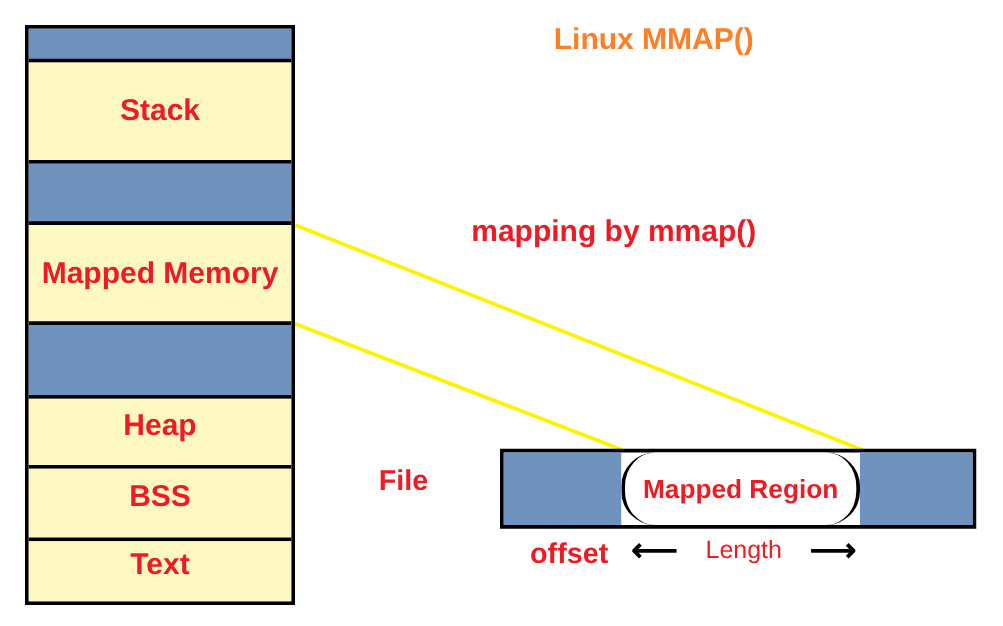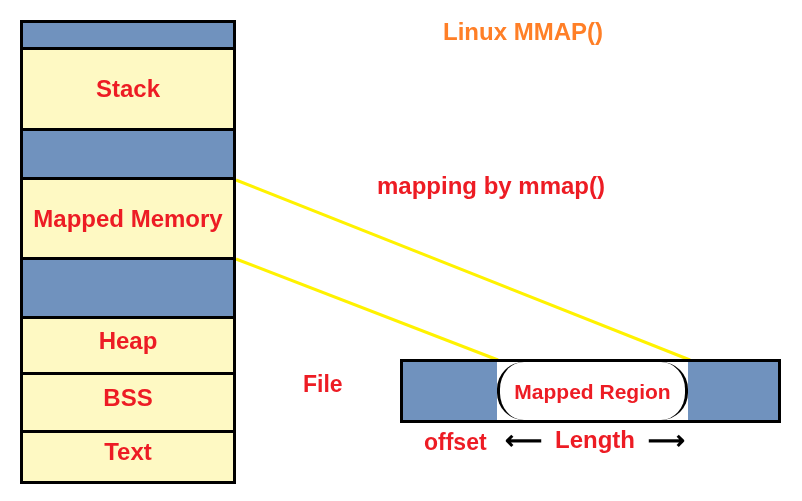--- a/index.html
+++ b/index.html
@@ -95,21 +95,21 @@
     position:absolute;left:505px;top:425px;
     width:180px;height:30px;
     display:flex;flex-direction:row;align-items:center;justify-content:space-between;
     white-space:nowrap;
   }
   .length-arrow{
     font-size:26px;font-weight:bold;color:var(--black);
     line-height:1;
   }
   .length-text{
-    font-size:24px;font-weight:bold;color:var(--red);
+    font-size:20px;font-weight:normal;color:var(--red);
   }
 </style>
 </head>
 <body>
 
 <div class="canvas">
 
   <svg class="overlay" viewBox="0 0 802 501" xmlns="http://www.w3.org/2000/svg">
     <line x1="236" y1="180" x2="690" y2="360" stroke="#FFF200" stroke-width="3"></line>
     <line x1="236" y1="259" x2="498" y2="360" stroke="#FFF200" stroke-width="3"></line>

